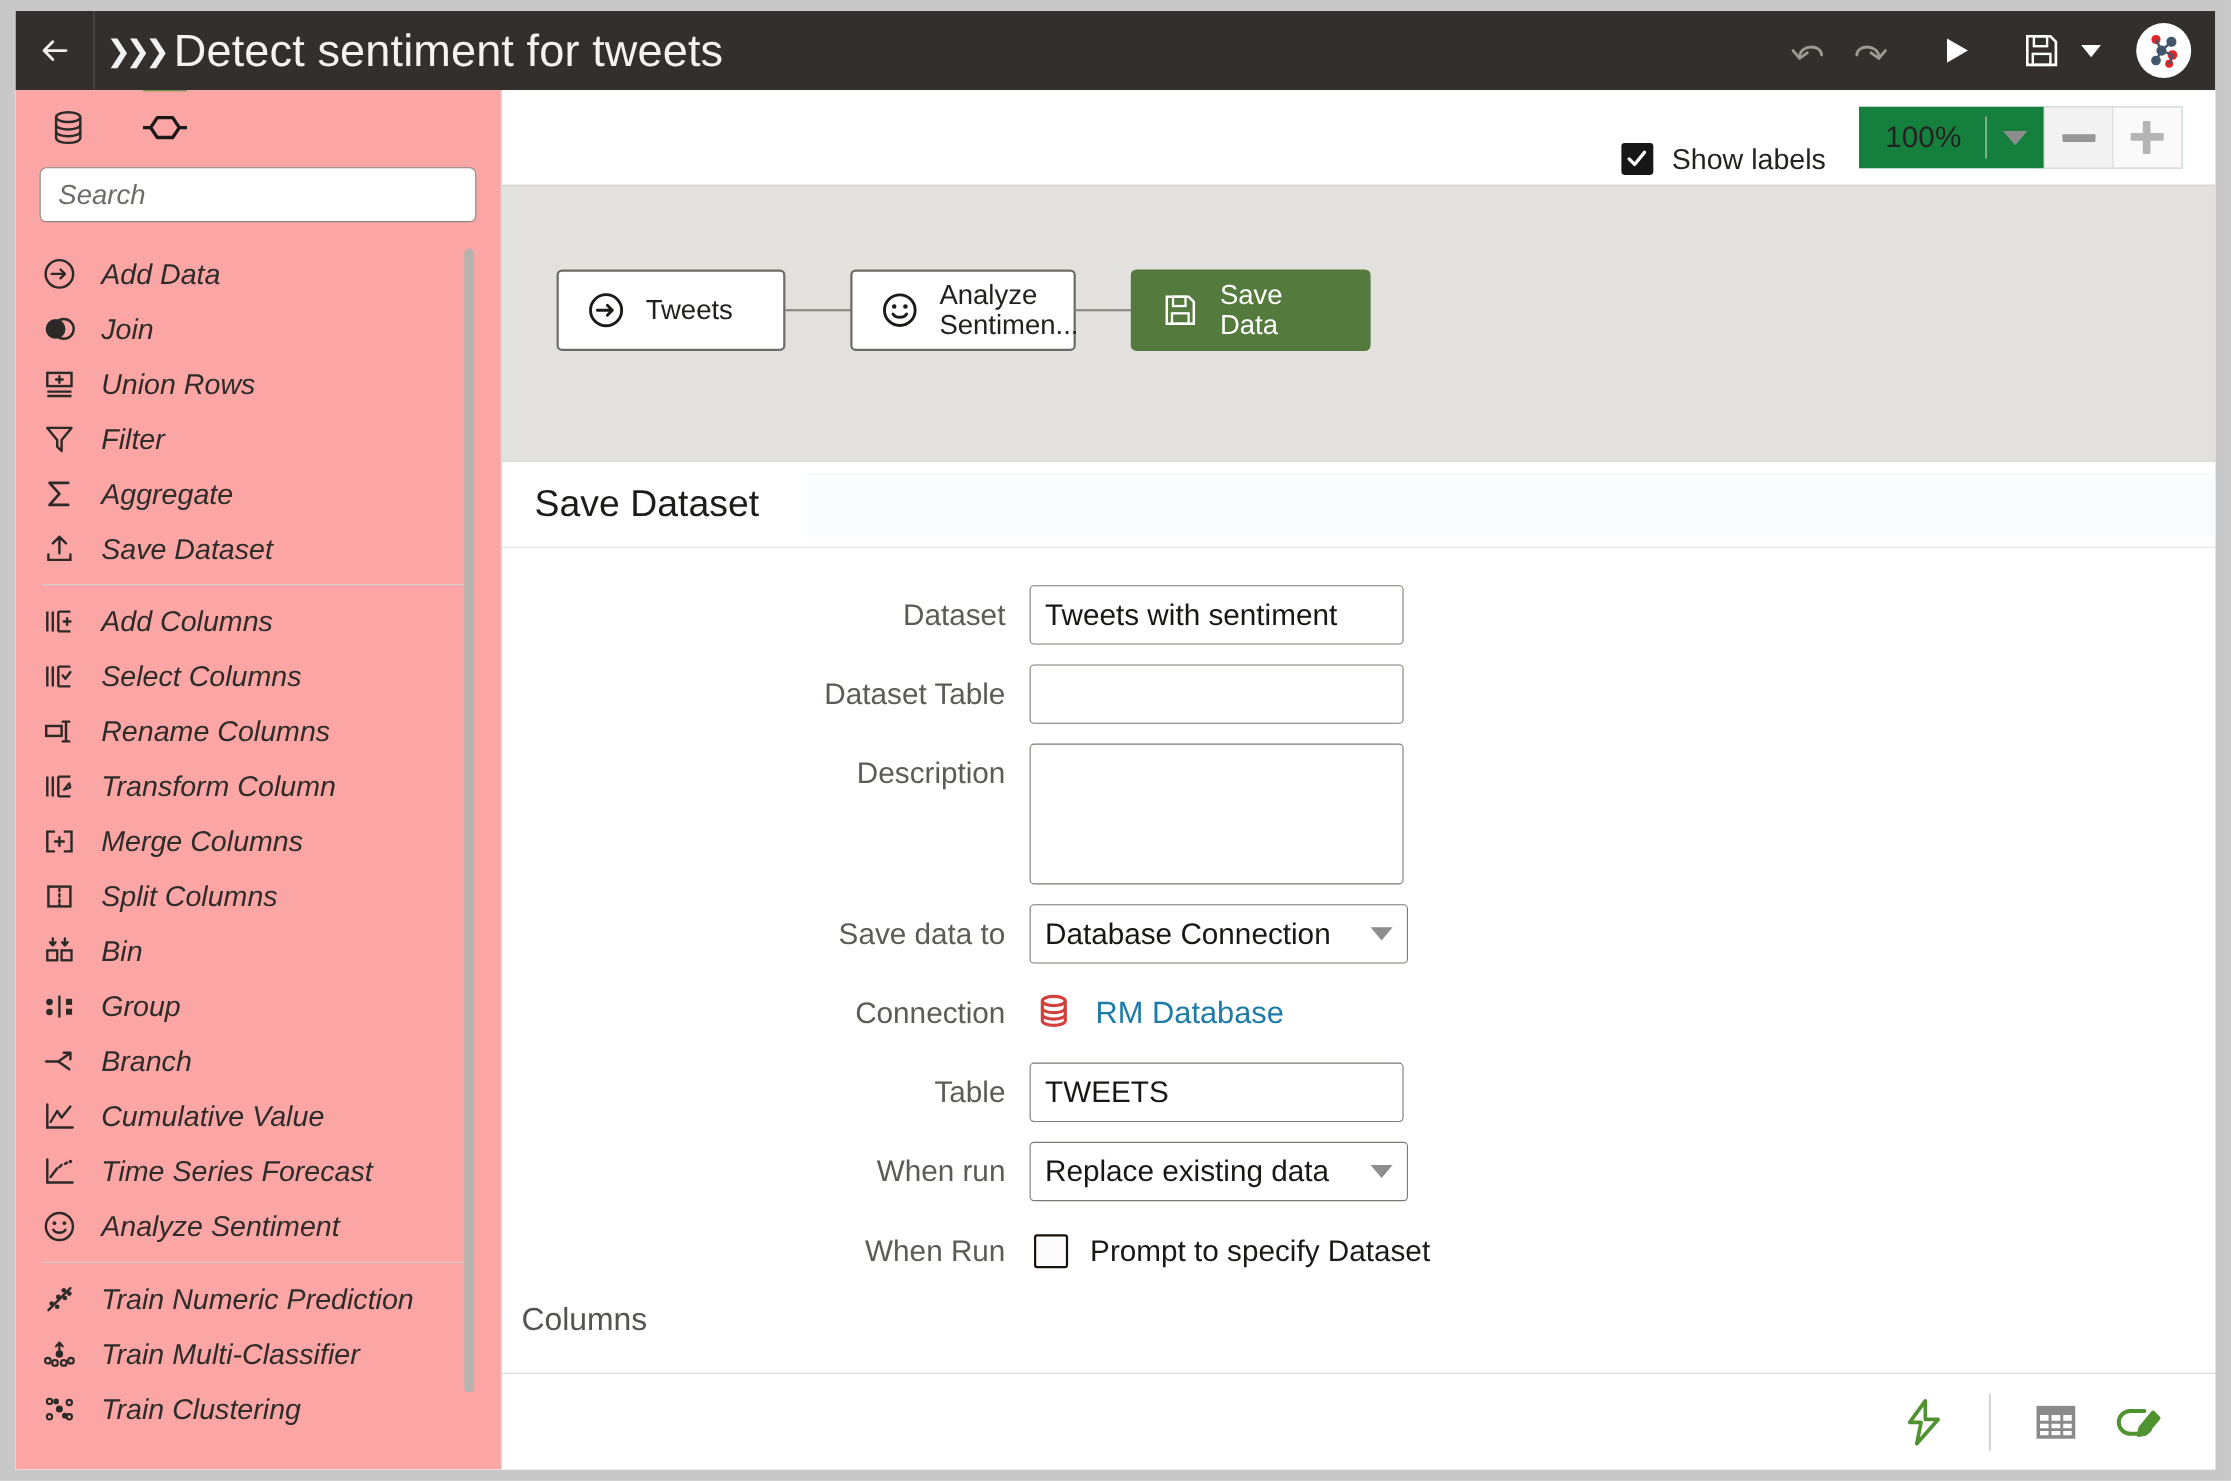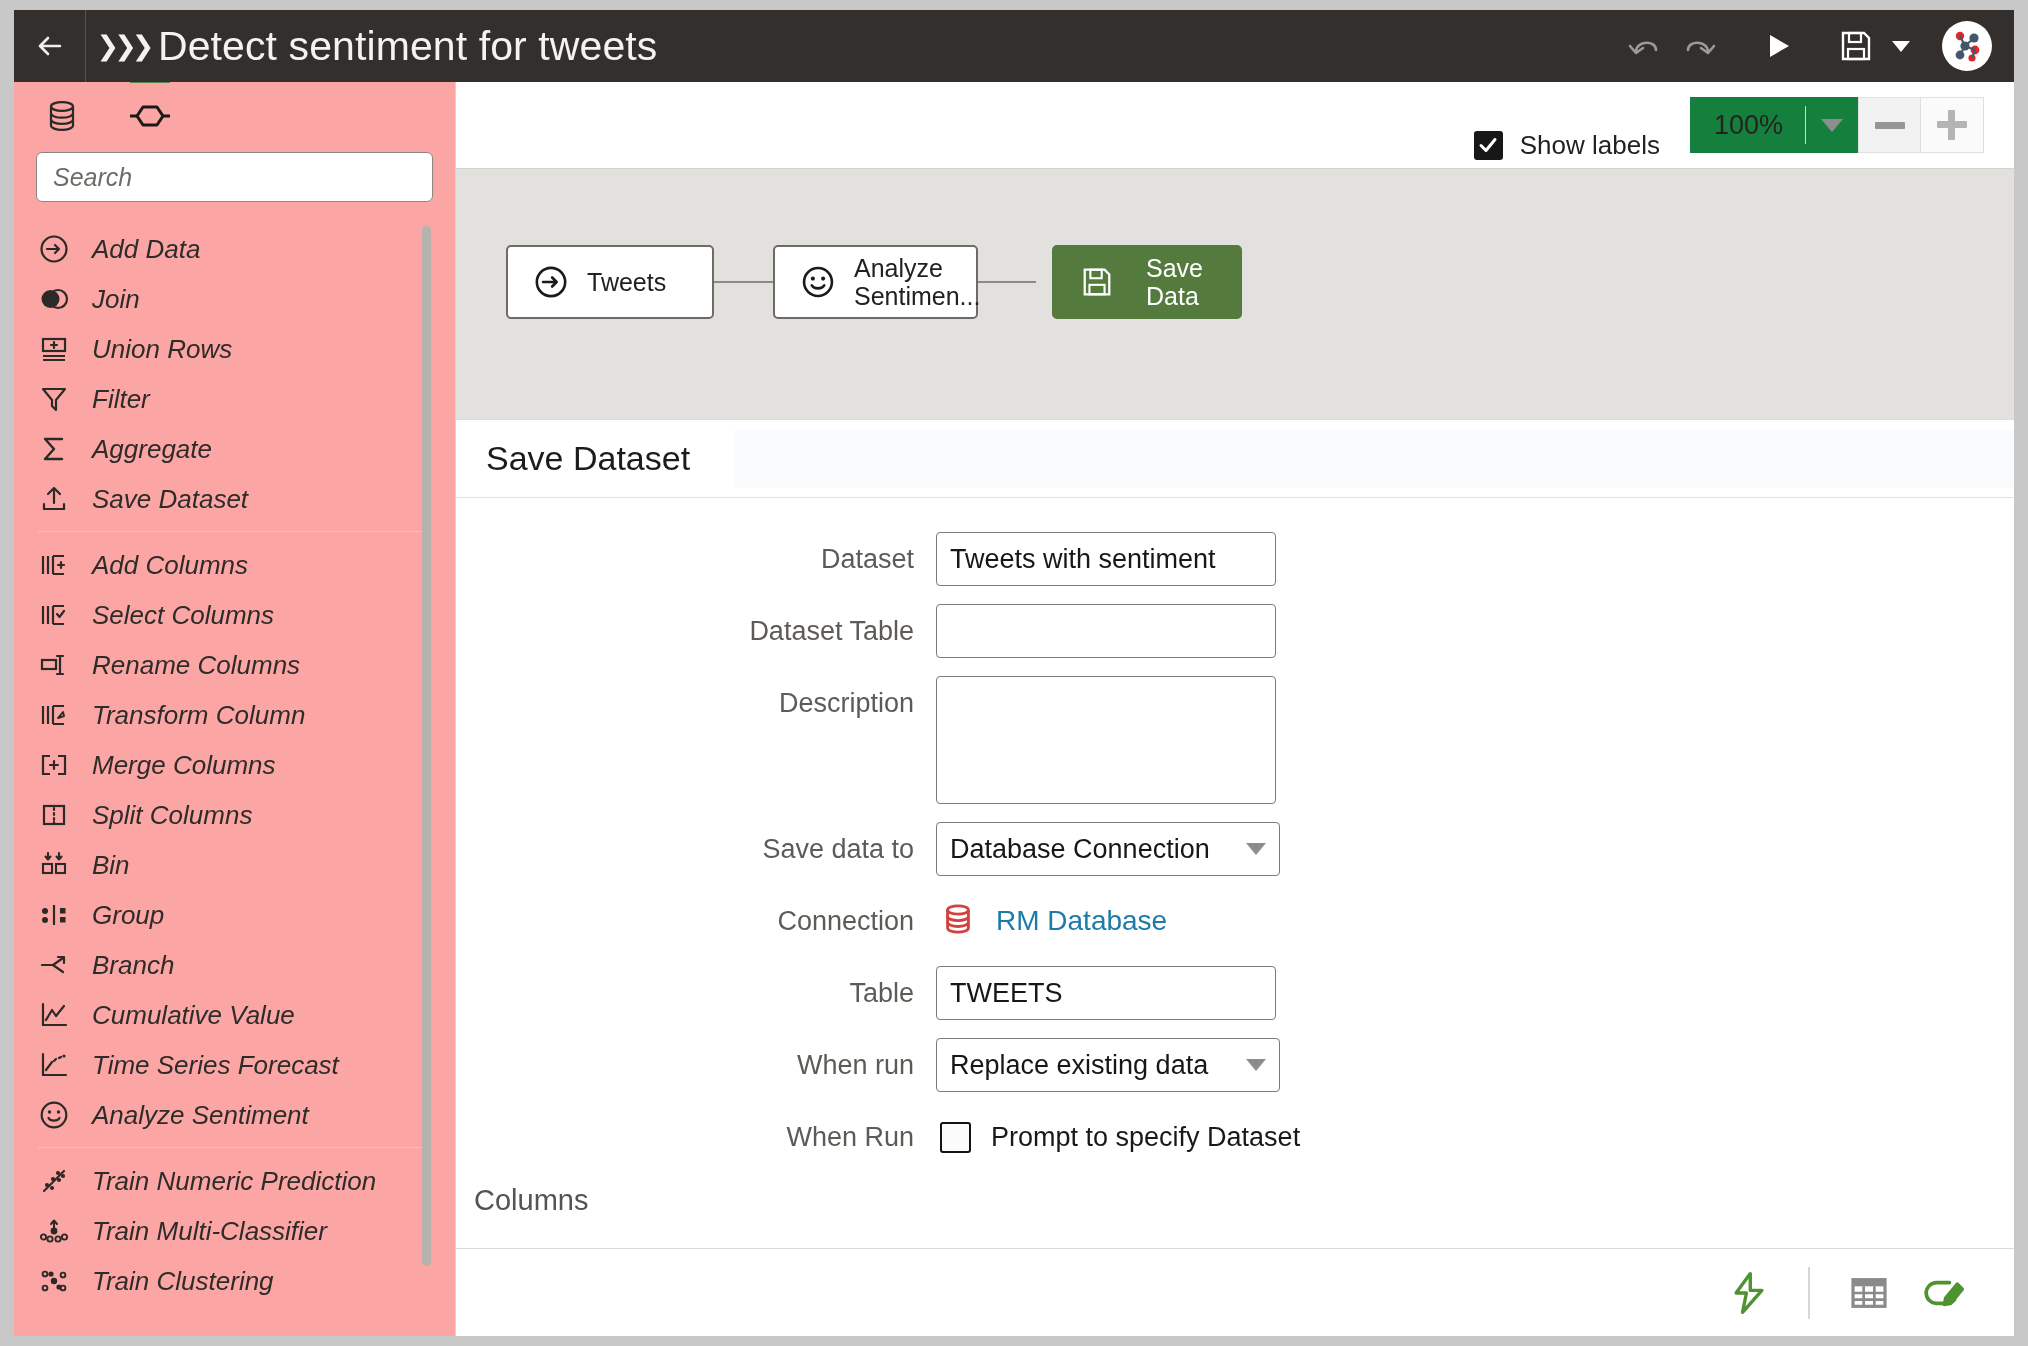--- a/index.html
+++ b/index.html
@@ -130,21 +130,21 @@
   
   .main { flex: 1 1 auto; display: flex; flex-direction: column; min-width: 0; }
 
   .canvas-toolbar {
     height: 86px; flex: 0 0 86px;
     background: #ffffff;
     display: flex; align-items: center; justify-content: flex-end;
     padding-right: 30px;
   }
   .cb-check {
-    display: flex; align-items: center; gap: 17px; cursor: pointer; margin-top: 40px;
+    display: flex; gap: 17px; cursor: pointer; margin-top: 40px;
   }
   .checkbox {
     width: 29px; height: 29px; border-radius: 3px;
     background: #171717; display: flex; align-items: center; justify-content: center;
   }
   .cb-label { font-size: 26px; color: #242220; }
   .zoom-group {
     display: flex; align-items: center; margin-left: 30px;
     background: #15803d; height: 56px; justify-content: space-between;
   }
@@ -649,21 +649,21 @@
               <circle cx="15" cy="15" r="12.3" stroke="#1c1a18" stroke-width="2.3" fill="none"></circle>
               <circle cx="10.5" cy="12" r="1.8" fill="#1c1a18"></circle>
               <circle cx="19.5" cy="12" r="1.8" fill="#1c1a18"></circle>
               <path d="M9.5 18 C11.5 21.5, 18.5 21.5, 20.5 18" stroke="#1c1a18" stroke-width="2.3" fill="none" stroke-linecap="round"></path>
             </svg>
           </span>
           <span class="n-label">Analyze
 Sentimen...</span>
         </div>
 
-        <div class="node active" style="left:596px; width:190px;gap:13px;">
+        <div class="node active" style="left:572px; width:218px;">
           <span class="n-icon">
             <svg width="34" height="34" viewBox="0 0 36 36">
               <path d="M5 5 H26 L31 10 V31 H5 Z" stroke="#ffffff" stroke-width="2.4" fill="none"></path>
               <rect x="11" y="5" width="12" height="9" stroke="#ffffff" stroke-width="2.2" fill="none"></rect>
               <rect x="10" y="21" width="16" height="10" stroke="#ffffff" stroke-width="2.2" fill="none"></rect>
             </svg>
           </span>
           <span class="n-label">Save
 Data</span>
         </div>

